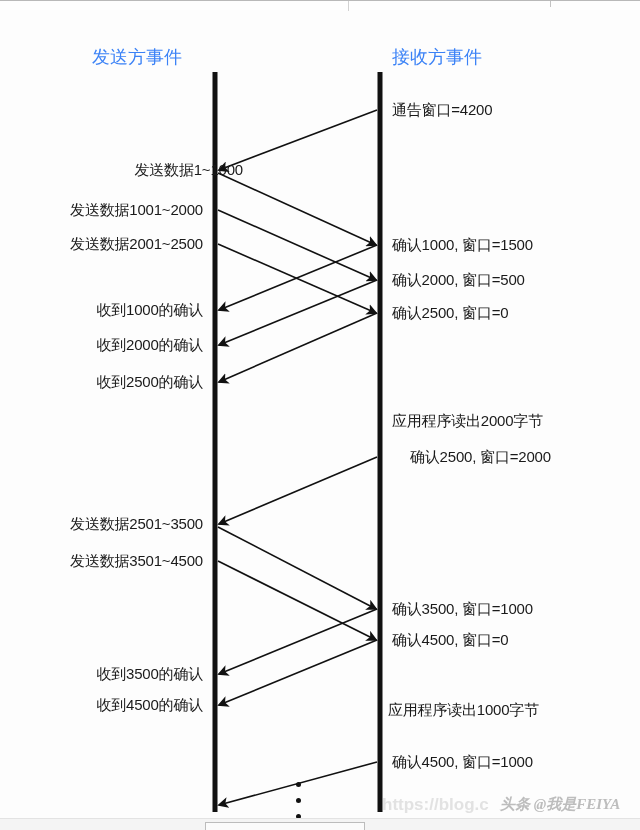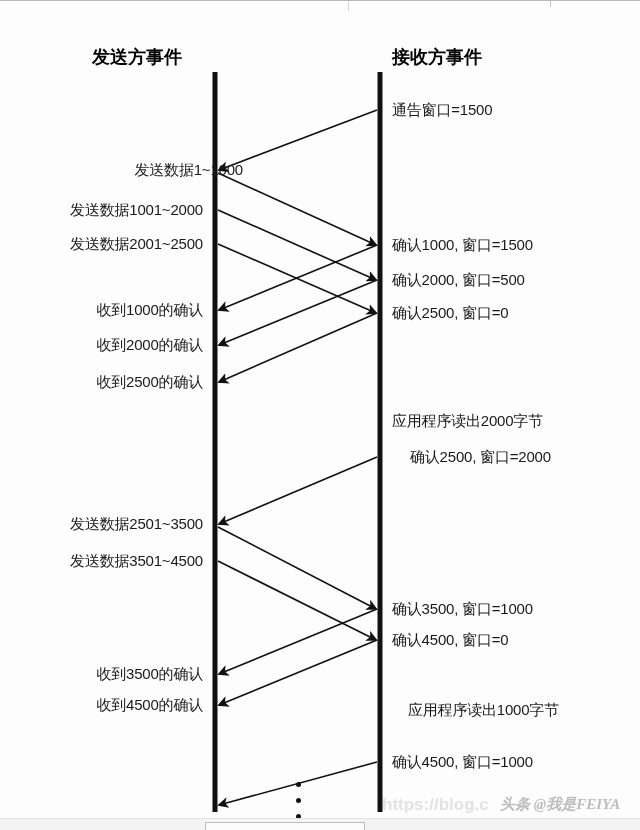--- a/index.html
+++ b/index.html
@@ -42,22 +42,22 @@
 
   #diagram {
     position: absolute;
     left: 0; top: 0;
     width: 640px; height: 830px;
   }
 
   .col-header {
     position: absolute;
     font-size: 18px;
-    font-weight: bold;
-    color: #000000;
+    font-weight: normal;
+    color: #3b82f6;
     white-space: nowrap;
   }
   .col-header.sender   { left: 92px;  top: 45px; }
   .col-header.receiver { left: 392px; top: 45px; }
 
   .evt {
     position: absolute;
     font-size: 15px;
     color: #1a1a1a;
     white-space: nowrap;
@@ -163,29 +163,29 @@
       <div class="evt left" style="top: 244px; left: 203px;">发送数据2001~2500</div>
       <div class="evt left" style="top: 310px; left: 203px;">收到1000的确认</div>
       <div class="evt left" style="top: 345px; left: 203px;">收到2000的确认</div>
       <div class="evt left" style="top: 382px; left: 203px;">收到2500的确认</div>
       <div class="evt left" style="top: 524px; left: 203px;">发送数据2501~3500</div>
       <div class="evt left" style="top: 561px; left: 203px;">发送数据3501~4500</div>
       <div class="evt left" style="top: 674px; left: 203px;">收到3500的确认</div>
       <div class="evt left" style="top: 705px; left: 203px;">收到4500的确认</div>
     </div>
   <div id="right-events">
-      <div class="evt right" style="top: 110px; left: 392px;">通告窗口=1500</div>
+      <div class="evt right" style="top: 110px; left: 392px;">通告窗口=4200</div>
       <div class="evt right" style="top: 245px; left: 392px;">确认1000, 窗口=1500</div>
       <div class="evt right" style="top: 280px; left: 392px;">确认2000, 窗口=500</div>
       <div class="evt right" style="top: 313px; left: 392px;">确认2500, 窗口=0</div>
       <div class="evt right" style="top: 421px; left: 392px;">应用程序读出2000字节</div>
       <div class="evt right" style="top: 457px; left: 410px;">确认2500, 窗口=2000</div>
       <div class="evt right" style="top: 609px; left: 392px;">确认3500, 窗口=1000</div>
       <div class="evt right" style="top: 640px; left: 392px;">确认4500, 窗口=0</div>
-      <div class="evt right" style="top: 710px; left: 408px;">应用程序读出1000字节</div>
+      <div class="evt right" style="top: 710px; left: 388px;">应用程序读出1000字节</div>
       <div class="evt right" style="top: 762px; left: 392px;">确认4500, 窗口=1000</div>
     </div>
 
   <div class="dots">
     <i></i>
     <i></i>
     <i></i>
   </div>
 
   <div class="watermark url">https://blog.c</div>

